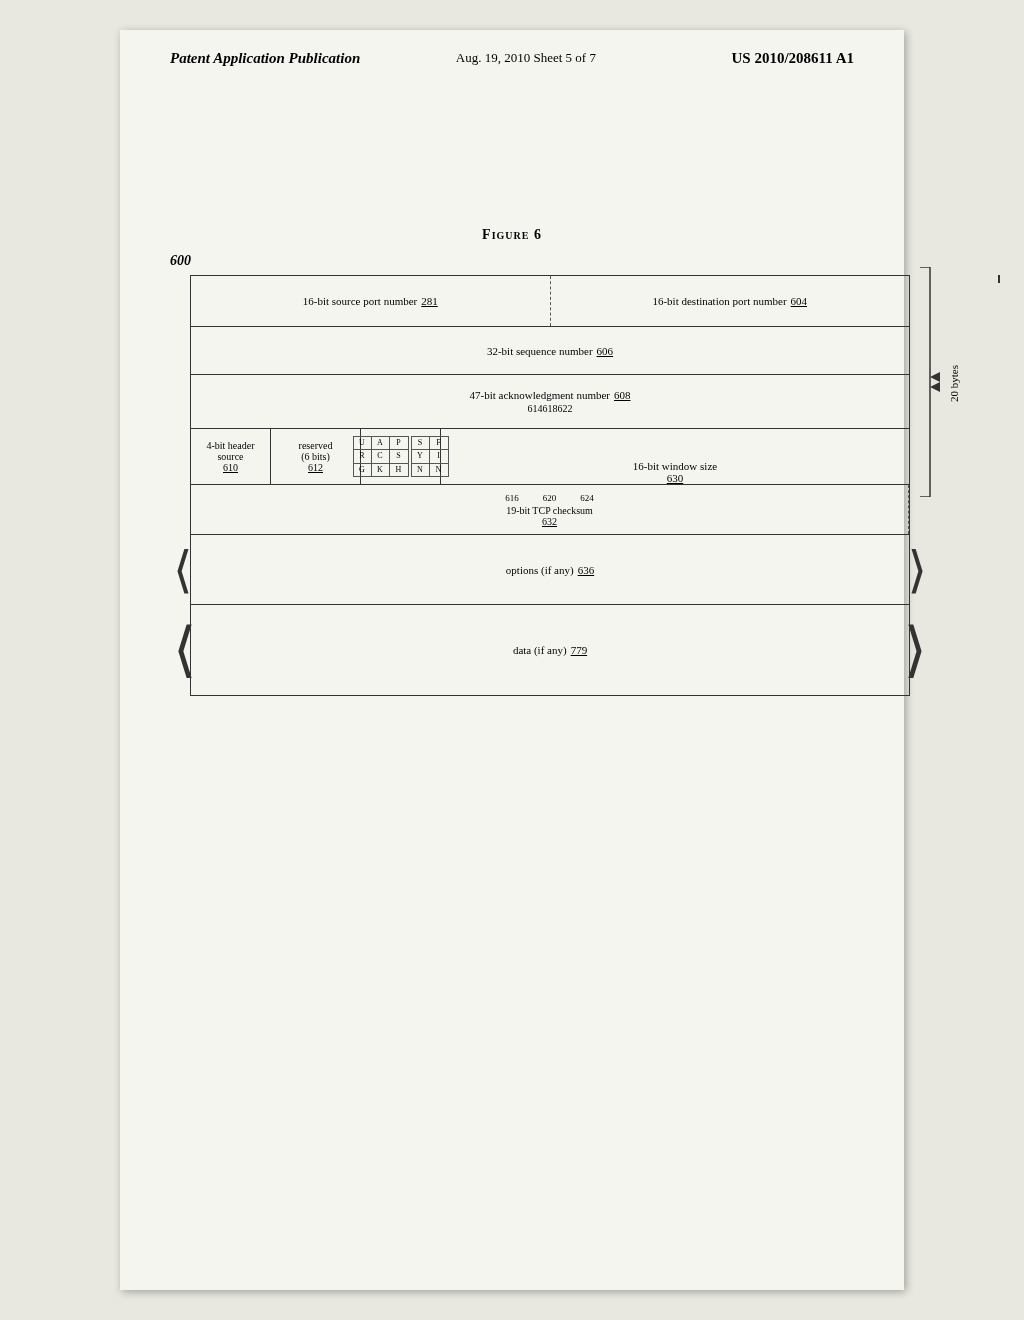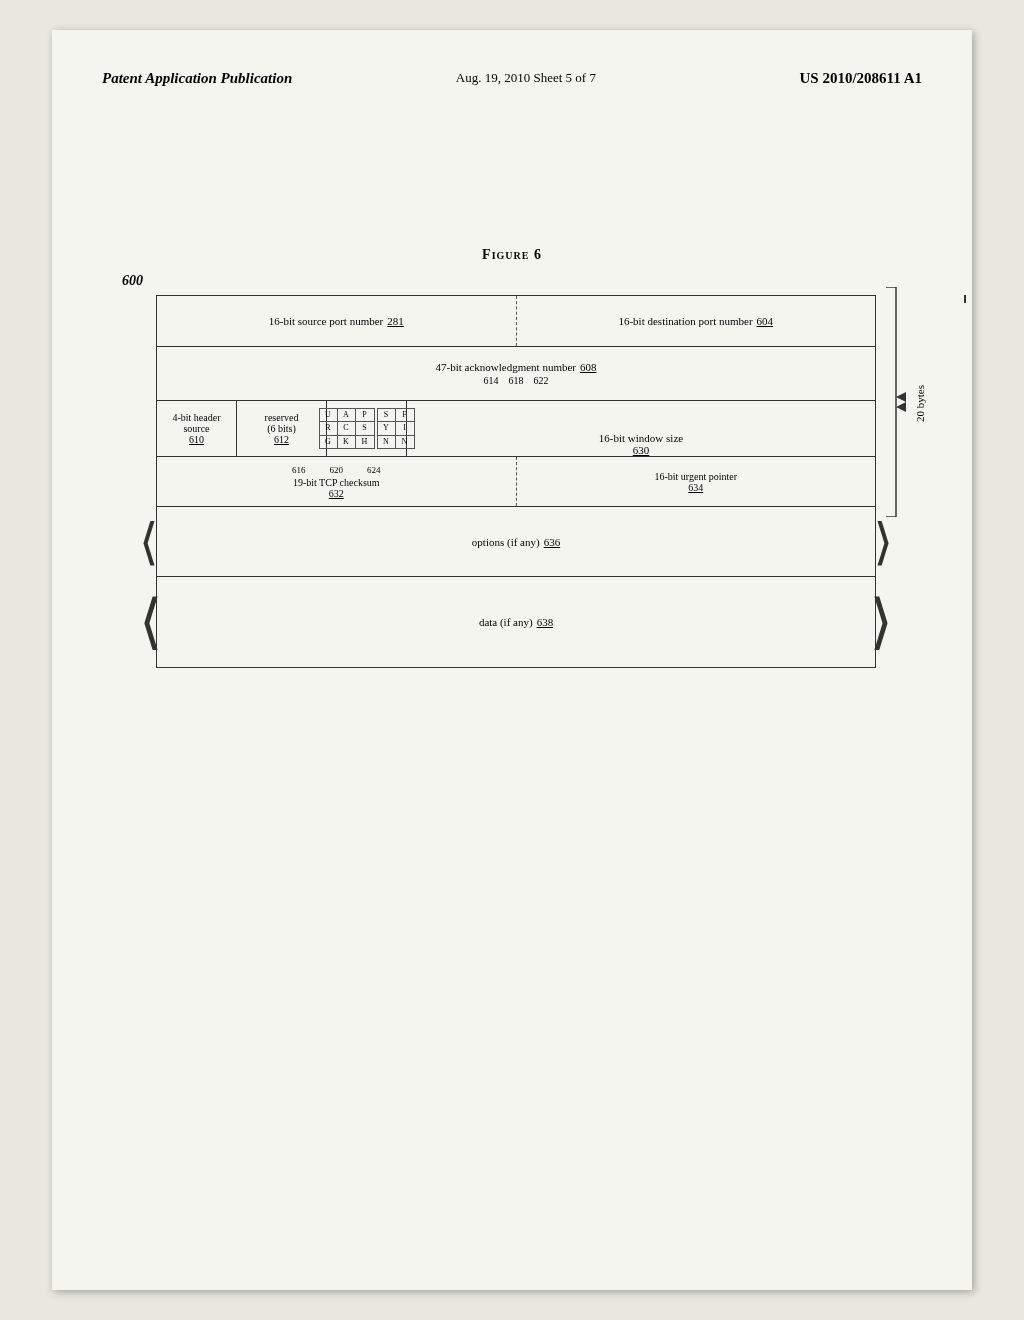--- a/index.html
+++ b/index.html
@@ -6,24 +6,24 @@
     body {
       background: #e8e8e0;
       font-family: 'Times New Roman', Times, serif;
       width: 1024px;
       min-height: 1320px;
       position: relative;
       overflow: hidden;
     }
     .page {
       background: #f5f5f0;
-      width: 920px;
+      width: 784px;
       min-height: 1260px;
       margin: 30px auto;
-      padding: 40px 50px;
+      padding: 20px 50px;
       box-shadow: 2px 2px 8px rgba(0,0,0,0.3);
       position: relative;
     }
     .header {
       display: flex;
       justify-content: space-between;
       align-items: flex-start;
       margin-bottom: 160px;
       font-size: 14px;
     }
@@ -56,21 +56,21 @@
     }
     .fig-label {
       font-size: 14px;
       font-weight: bold;
       margin-bottom: 6px;
       font-style: italic;
     }
     .tcp-diagram {
       border: 1.5px solid #333;
       width: 720px;
-      margin-left: 34px;
+      margin-left: 20px;
       position: relative;
     }
     
     .tcp-row {
       display: flex;
       border-bottom: 1.5px solid #333;
       position: relative;
       min-height: 48px;
     }
     .tcp-row:last-child {
@@ -255,27 +255,31 @@
           <div class="row1-src">
             <span class="field-label">16-bit source port number</span>
             <span class="field-num">281</span>
           </div>
           <div class="row1-dst">
             <span class="field-label">16-bit destination port number</span>
             <span class="field-num">604</span>
           </div>
         </div>
 
+        <div class="tcp-row" style="min-height:48px; justify-content:center; align-items:center; display:flex;">
+          <span class="field-label">32-bit sequence number</span>
+          <span class="field-num">606</span>
+        </div>
 
         <div class="tcp-row" style="min-height:54px; flex-direction:column; align-items:center; justify-content:center; display:flex;">
           <div style="display:flex; align-items:center;">
             <span class="field-label">47-bit acknowledgment number</span>
             <span class="field-num">608</span>
           </div>
-          <div class="ack-sub" style="font-size:10px; display:flex; gap:10px; margin-top:2px;">
+          <div class="ack-sub" style="font-size:10px; display:flex; margin-top:2px;">
             <span>614</span>
             <span>618</span>
             <span>622</span>
           </div>
         </div>
 
         <div class="row4">
           <div class="r4-header">
             <div style="font-size:10px;">4-bit header</div>
             <div style="font-size:10px;">source</div>
@@ -328,34 +332,30 @@
         <div class="row5">
           <div class="r5-left">
             <div style="font-size:9px; display:flex; gap:24px; margin-bottom:2px;">
               <span>616</span>
               <span>620</span>
               <span>624</span>
             </div>
             <div style="font-size:10px;">19-bit TCP checksum</div>
             <div style="font-size:10px; text-decoration:underline;">632</div>
           </div>
-          <div class="r5-right">
-            <div style="font-size:10px;">16-bit urgent pointer</div>
-            <div style="font-size:10px; text-decoration:underline;">634</div>
-          </div>
         </div>
 
         <div class="row-options" style="position:relative;">
           <span style="font-size:11px;">options (if any)</span>
           <span style="font-size:11px; margin-left:4px; text-decoration:underline;">636</span>
         </div>
 
         <div class="row-data">
           <span style="font-size:11px;">data (if any)</span>
-          <span style="font-size:11px; margin-left:4px; text-decoration:underline;">638</span>
+          <span style="font-size:11px; margin-left:4px; text-decoration:underline;">779</span>
         </div>
 
       </div>
 
       
       <div style="position:absolute; right:-90px; top:0; height:230px; display:flex; flex-direction:column; align-items:center; justify-content:space-between;">
         <div style="width:2px; background:#333; height:8px; margin-left:8px;"></div>
         <div style="display:flex; align-items:center; gap:4px;">
           <svg width="20" height="230" style="position:absolute; right:60px; top:-8px;">
             <line x1="10" y1="0" x2="10" y2="230" stroke="#333" stroke-width="1.5"></line>

